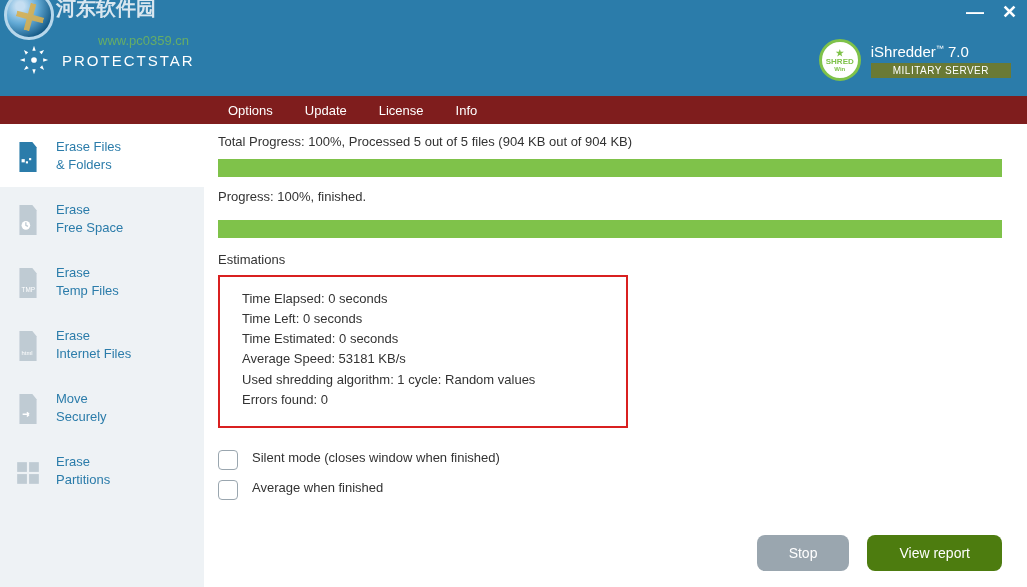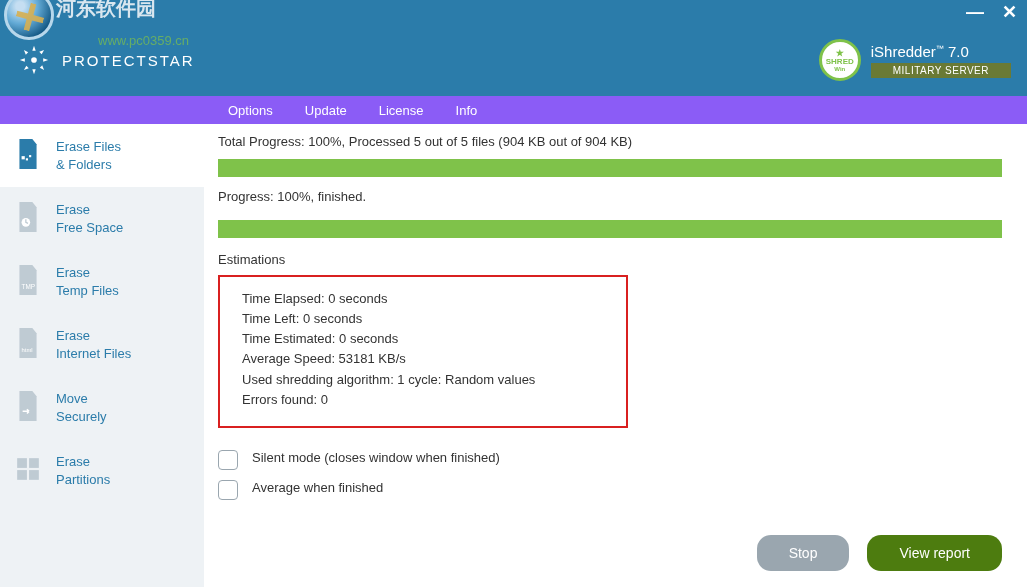--- a/index.html
+++ b/index.html
@@ -22,45 +22,45 @@
 .header-right { margin-left: auto; display: flex; align-items: center; gap: 10px; }
 .shred-badge { width: 42px; height: 42px; border-radius: 50%; border: 3px solid #7fc24a; display: flex; flex-direction: column; align-items: center; justify-content: center; color: #7fc24a; font-size: 8px; font-weight: bold; background: #fff; }
 .shred-badge .star { font-size: 9px; line-height: 1; }
 .shred-badge .t1 { font-size: 8px; line-height: 1; }
 .shred-badge .t2 { font-size: 6px; line-height: 1; }
 .product-box { color: #fff; text-align: left; }
 .product-title { font-size: 15px; }
 .product-title .tm { font-size: 8px; vertical-align: super; }
 .product-sub { background: #6a7a35; color: #fff; font-size: 10px; padding: 2px 22px; letter-spacing: 0.5px; margin-top: 2px; display: inline-block; }
 
-.menubar { height: 28px; background: #8b5cf6; display: flex; align-items: center; gap: 32px; padding-left: 228px; }
+.menubar { height: 28px; background: #7f1d1d; display: flex; align-items: center; gap: 32px; padding-left: 228px; }
 .menubar .menu-item { color: #fff; font-size: 13px; cursor: pointer; }
 
 .body { display: flex; height: calc(587px - 24px - 72px - 28px); }
 
 .sidebar { width: 204px; background: #eef2f5; display: flex; flex-direction: column; }
-.side-item { display: flex; align-items: flex-start; gap: 14px; padding: 14px 14px; cursor: pointer; }
+.side-item { display: flex; align-items: flex-end; gap: 14px; padding: 14px 14px; cursor: pointer; }
 .side-item.active { background: #ffffff; }
 .side-icon { width: 28px; height: 32px; display: flex; align-items: center; justify-content: center; flex-shrink: 0; }
 .side-label { color: #2b7caa; font-size: 13px; line-height: 1.35; white-space: pre-line; }
 
 .main { flex: 1; padding: 10px 14px 18px 14px; position: relative; display: flex; flex-direction: column; }
 .total-line { color: #333; font-size: 13px; margin-bottom: 10px; }
 .pbar { height: 18px; background: #7fc24a; width: 100%; }
 .prog-line { color: #333; font-size: 13px; margin-top: 12px; margin-bottom: 16px; }
 .est-title { color: #333; font-size: 13px; margin-top: 14px; margin-bottom: 8px; }
 .est-box { border: 2px solid #d92020; padding: 12px 22px 16px 22px; width: 410px; }
 .est-row { color: #333; font-size: 13px; line-height: 1.55; }
 .opts { margin-top: 22px; }
 .opt-row { display: flex; gap: 14px; margin-bottom: 10px; }
 .cb { width: 20px; height: 20px; border: 1.5px solid #9aa6af; border-radius: 4px; background: #fff; cursor: pointer; }
 .opt-label { color: #333; font-size: 13px; }
 
 .footer-btns { position: absolute; right: 14px; bottom: 16px; display: flex; gap: 18px; }
-.btn { height: 36px; padding: 0 32px; border: none; color: #fff; font-size: 14px; cursor: pointer; border-radius: 14px; }
+.btn { height: 36px; padding: 0 32px; border: none; color: #fff; font-size: 14px; cursor: pointer; border-radius: 8px; }
 .btn-stop { background: #9aa6af; }
 .btn-report { background: #4d7c0f; }
 
 
 .doc-icon { fill: #bfcbd3; }
 .doc-icon.active { fill: #2b7caa; }
 
 .right-edge { width: 11px; background: #fff; }
 </style>
 </head>

